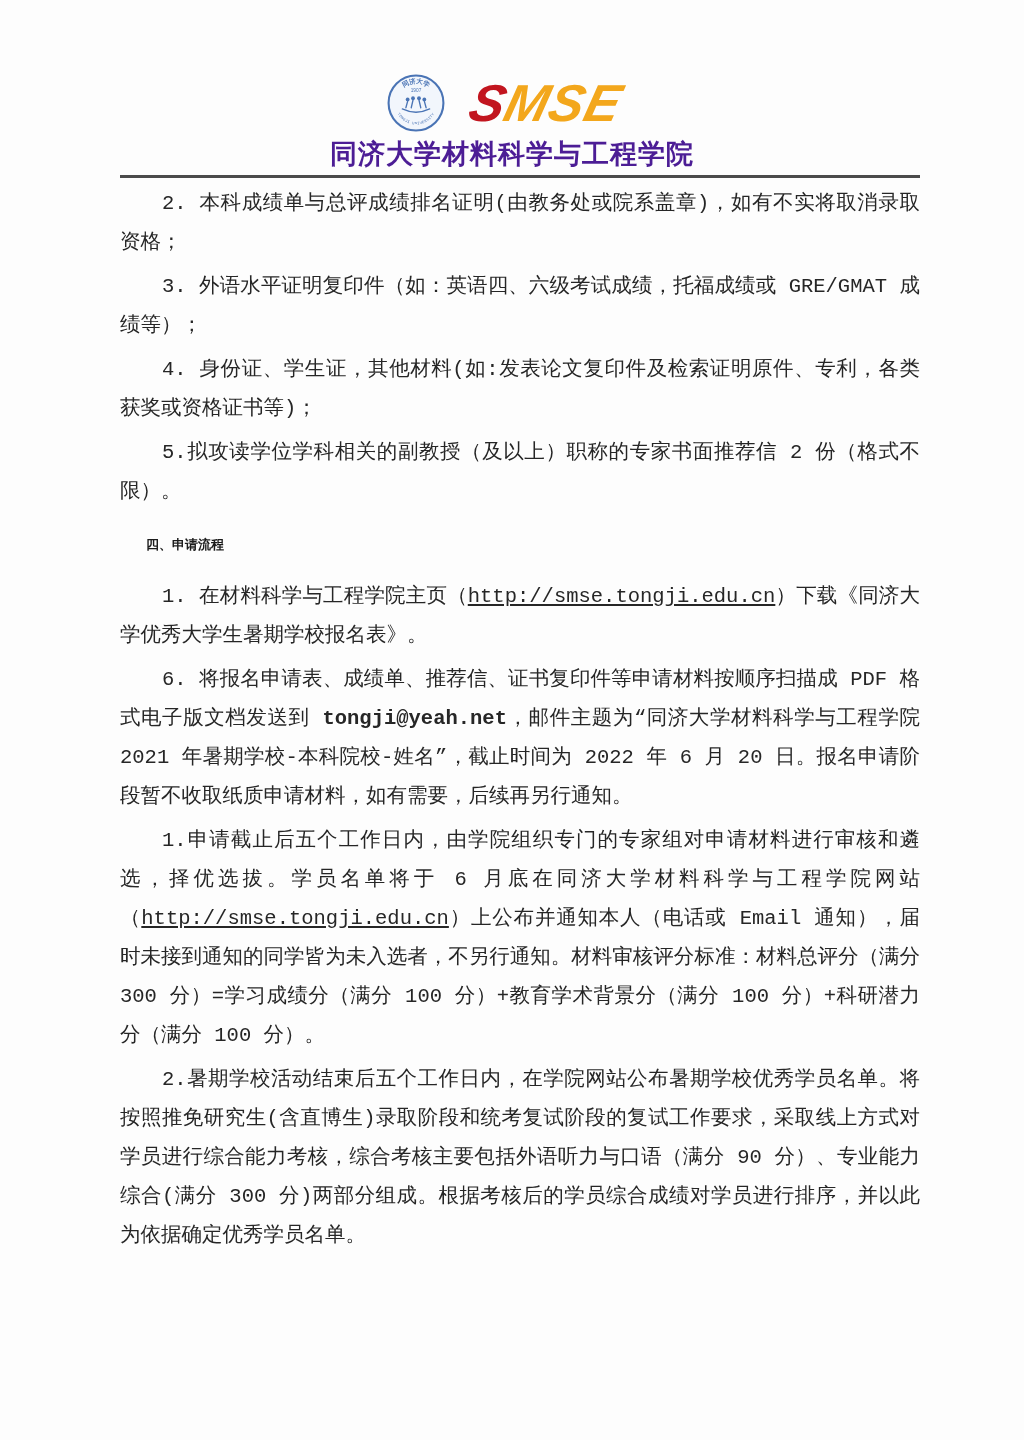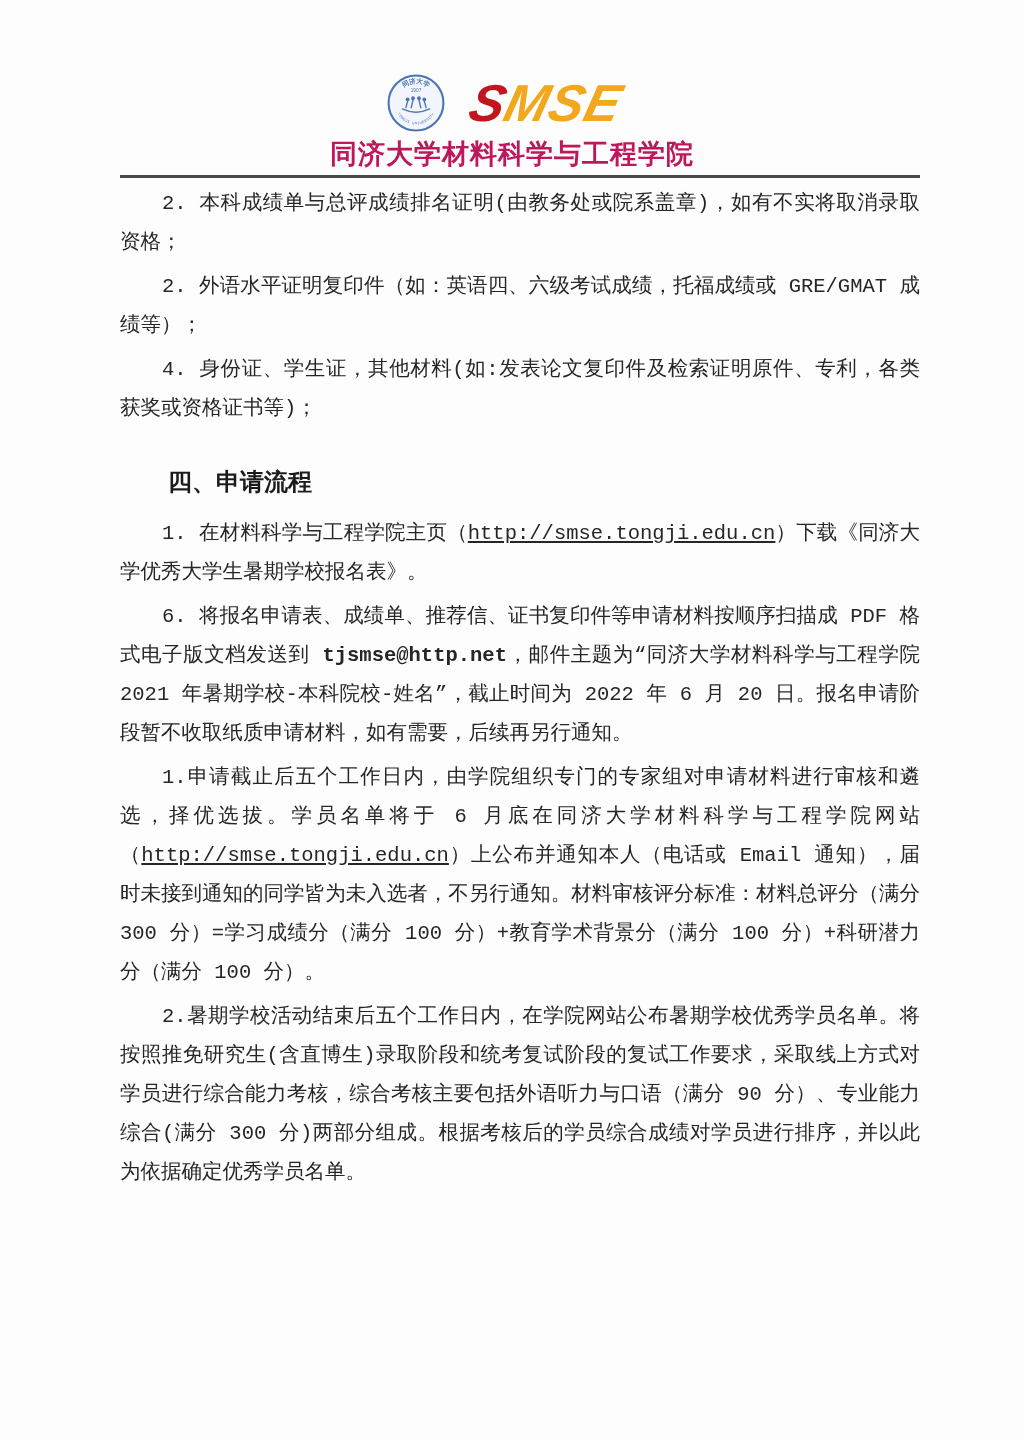--- a/index.html
+++ b/index.html
@@ -24,21 +24,21 @@
     height: 62px;
   }
   .seal-svg { width: 60px; height: 62px; display: block; }
   .smse-svg { display: block; }
   .doc-title {
     text-align: center;
     font-family: "Liberation Sans", "DejaVu Sans", sans-serif;
     font-weight: bold;
     font-size: 27px;
     letter-spacing: 1px;
-    color: #be185d;
+    color: #4c1d95;
     margin-top: 3px;
     line-height: 34px;
   }
   .header-rule {
     width: 800px;
     margin-left: 120px;
     margin-top: 4px;
     height: 3px;
     background: #4b4b4b;
   }
@@ -52,25 +52,25 @@
     text-align: justify;
     text-justify: inter-ideograph;
   }
   .para {
     text-indent: 2.05em;
     margin-bottom: 5px;
   }
   .section-heading {
     font-family: "Liberation Sans", "DejaVu Sans", sans-serif;
     font-weight: bold;
-    font-size: 24px;
+    font-size: 13px;
     color: #1b1b1b;
     text-indent: 2em;
     text-align: left;
-    margin-top: 40px;
+    margin-top: 20px;
     margin-bottom: 18px;
     line-height: 28px;
   }
   .email-bold { font-weight: bold; }
   .url-text { letter-spacing: 0; text-decoration: underline; }
 </style>
 </head>
 <body>
 
 <div class="page">
@@ -118,30 +118,31 @@
 
     <div class="doc-title">同济大学材料科学与工程学院</div>
 
     <div class="header-rule"></div>
   </header>
 
   <main class="doc-body">
 
     <p class="para">2. 本科成绩单与总评成绩排名证明(由教务处或院系盖章)，如有不实将取消录取资格；</p>
 
-    <p class="para">2. 外语水平证明复印件（如：英语四、六级考试成绩，托福成绩或 GRE/GMAT 成绩等）；</p>
+    <p class="para">3. 外语水平证明复印件（如：英语四、六级考试成绩，托福成绩或 GRE/GMAT 成绩等）；</p>
 
     <p class="para">4. 身份证、学生证，其他材料(如:发表论文复印件及检索证明原件、专利，各类获奖或资格证书等)；</p>
 
+    <p class="para">5.拟攻读学位学科相关的副教授（及以上）职称的专家书面推荐信 2 份（格式不限）。</p>
 
     <h2 class="section-heading">四、申请流程</h2>
 
     <p class="para"><span>1. 在材料科学与工程学院主页（</span><span class="url-text">http://smse.tongji.edu.cn</span><span>）下载《同济大学优秀大学生暑期学校报名表》。</span></p>
 
-    <p class="para"><span>6. 将报名申请表、成绩单、推荐信、证书复印件等申请材料按顺序扫描成 PDF 格式电子版文档发送到 </span><span class="email-bold">tjsmse@http.net</span><span>，邮件主题为“同济大学材料科学与工程学院 2021 年暑期学校-本科院校-姓名”，截止时间为 2022 年 6 月 20 日。报名申请阶段暂不收取纸质申请材料，如有需要，后续再另行通知。</span></p>
+    <p class="para"><span>6. 将报名申请表、成绩单、推荐信、证书复印件等申请材料按顺序扫描成 PDF 格式电子版文档发送到 </span><span class="email-bold">tongji@yeah.net</span><span>，邮件主题为“同济大学材料科学与工程学院 2021 年暑期学校-本科院校-姓名”，截止时间为 2022 年 6 月 20 日。报名申请阶段暂不收取纸质申请材料，如有需要，后续再另行通知。</span></p>
 
 
     <p class="para"><span>1.申请截止后五个工作日内，由学院组织专门的专家组对申请材料进行审核和遴选，择优选拔。学员名单将于 6 月底在同济大学材料科学与工程学院网站（</span><span class="url-text">http://smse.tongji.edu.cn</span><span>）上公布并通知本人（电话或 Email 通知），届时未接到通知的同学皆为未入选者，不另行通知。材料审核评分标准：材料总评分（满分 300 分）=学习成绩分（满分 100 分）+教育学术背景分（满分 100 分）+科研潜力分（满分 100 分）。</span></p>
 
     <p class="para">2.暑期学校活动结束后五个工作日内，在学院网站公布暑期学校优秀学员名单。将按照推免研究生(含直博生)录取阶段和统考复试阶段的复试工作要求，采取线上方式对学员进行综合能力考核，综合考核主要包括外语听力与口语（满分 90 分）、专业能力综合(满分 300 分)两部分组成。根据考核后的学员综合成绩对学员进行排序，并以此为依据确定优秀学员名单。</p>
 
 
   </main>
 </div>
 

